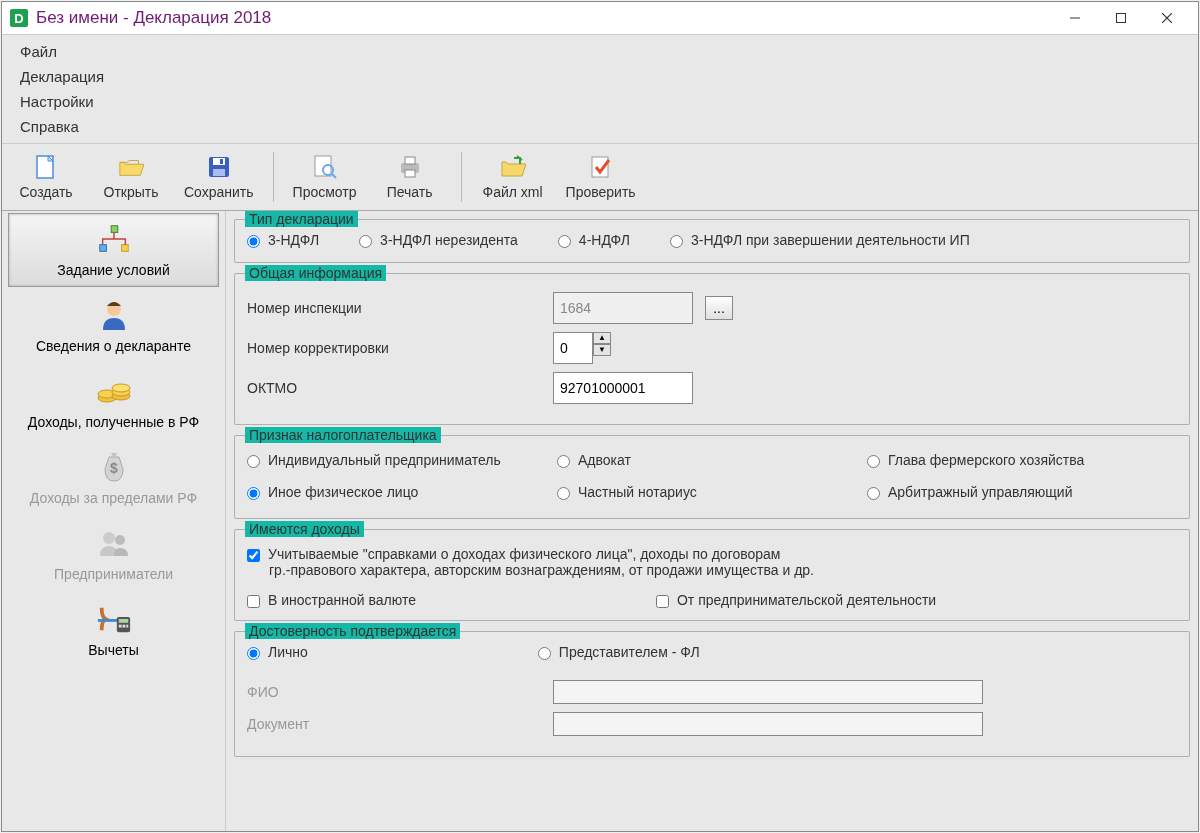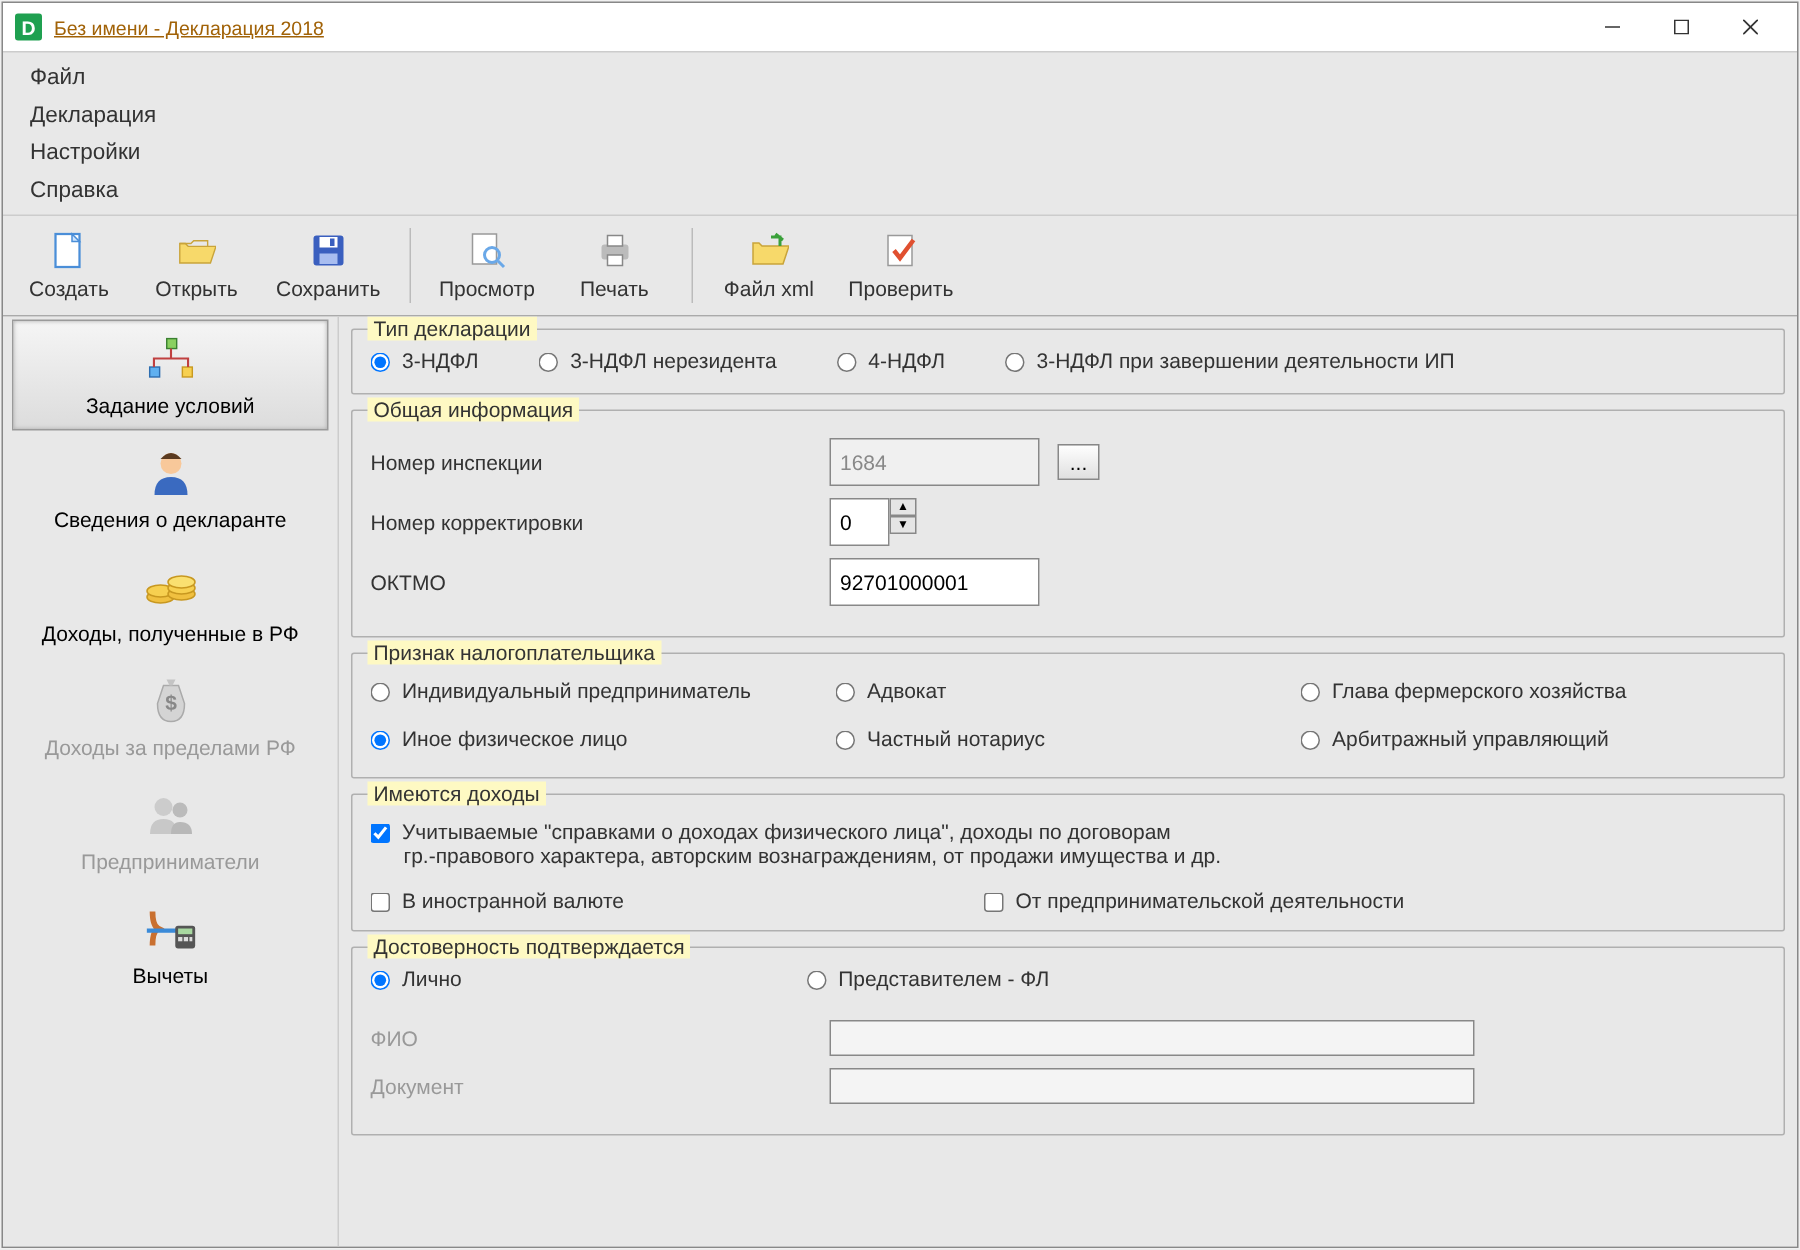--- a/index.html
+++ b/index.html
@@ -1,39 +1,39 @@
 <!DOCTYPE html>
 <html><head>
 <meta charset="utf-8">
 <style>
 * { margin:0; padding:0; box-sizing:border-box; font-family:Tahoma,Arial,sans-serif; font-size:14px; }
 body { background:#f0f0f0; width:1200px; height:833px; overflow:hidden; }
 .window { border:1px solid #888; background:#e8e8e8; display:flex; flex-direction:column; height:831px; width:1198px; margin:1px; }
 .titlebar { display:flex; align-items:center; padding:6px 8px; background:#fff; height:32px; }
 .titlebar .logo { width:18px; height:18px; background:#1fa050; border-radius:2px; position:relative; margin-right:8px; display:flex; align-items:center; justify-content:center; color:#fff; font-weight:bold; font-size:13px; }
-.titlebar .title { flex:1; font-size:13px; color:#a16207;text-decoration:underline; }
+.titlebar .title { flex:1; font-size:17px; color:#701a75; }
 .winbtns { display:flex; gap:0; }
 .winbtn { width:46px; height:30px; display:flex; align-items:center; justify-content:center; background:transparent; }
 .winbtn svg { width:10px; height:10px; }
 .menubar { display:flex; gap:0; padding:4px 8px; background:#e8e8e8; border-top:1px solid #ccc; border-bottom:1px solid #ccc;flex-direction:column; }
 .menubar .mitem { padding:4px 10px; color:#333; font-size:15px; }
 .toolbar { display:flex; align-items:center; padding:6px 4px; background:#e8e8e8; border-bottom:1px solid #aaa; gap:5px; }
 .tbtn { display:flex; flex-direction:column; align-items:center; justify-content:center; min-width:80px; padding:4px 8px; gap:4px; color:#333; }
 .tbtn .ticon { width:26px; height:26px; display:flex; align-items:center; justify-content:center; }
 .tsep { width:1px; height:50px; background:#bbb; margin:0 6px; }
 .body { display:flex; flex:1; overflow:hidden; }
 .sidebar { width:224px; background:#e8e8e8; padding:2px 6px; display:flex; flex-direction:column; gap:2px; border-right:1px solid #ccc; }
 .sbitem { display:flex; flex-direction:column; align-items:center; padding:8px 6px; gap:6px; border:1px solid transparent; background:#e8e8e8; }
 .sbitem.active { border:1px solid #9a9a9a; background:linear-gradient(#f5f5f5,#dcdcdc); box-shadow:inset 0 0 3px #aaa; }
 .sbitem.disabled { color:#999; }
 .sbitem .sicon { width:36px; height:34px; display:flex; align-items:center; justify-content:center; }
 .sbitem .slabel { font-size:14px; text-align:center; }
 .content { flex:1; padding:4px 8px; background:#e8e8e8; overflow:auto; }
 .gbox { border:1px solid #b0b0b0; border-radius:2px; padding:10px 12px 12px; margin:4px 0 10px; position:relative; }
-.gbox .glegend { position:absolute; top:-9px; left:10px; background:#fef9c3; padding:0 4px; font-size:14px; color:#333; }
+.gbox .glegend { position:absolute; top:-9px; left:10px; background:#14b8a6; padding:0 4px; font-size:14px; color:#333; }
 .row { display:flex; align-items:center; margin:8px 0; gap:6px; }
 .row .lbl { width:300px; color:#333; }
 .row .lbl.dis { color:#999; }
 .radiorow { display:flex; gap:40px; padding:2px 0; }
 .radiogrid { display:grid; grid-template-columns:1fr 1fr 1fr; row-gap:16px; padding:6px 0; }
 .radio, .check { display:flex; align-items:flex-start; gap:8px; }
 .radio input, .check input { margin-top:3px; }
 .radio span, .check span { color:#333; }
 input[type=text] { border:1px solid #888; padding:3px 6px; font-size:14px; background:#fff; height:32px; }
 input[type=text].wide { width:140px; }

